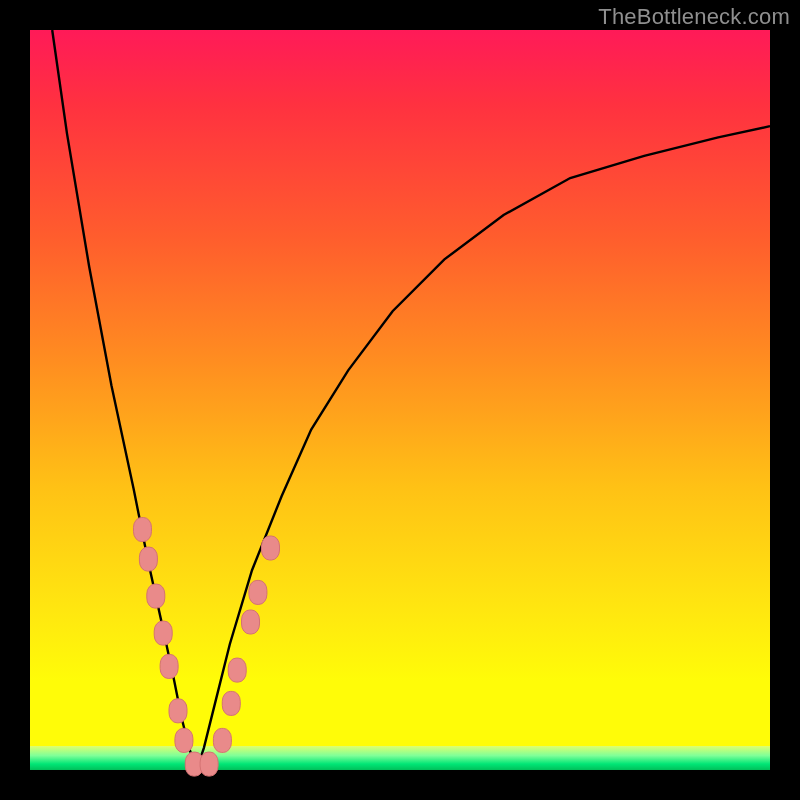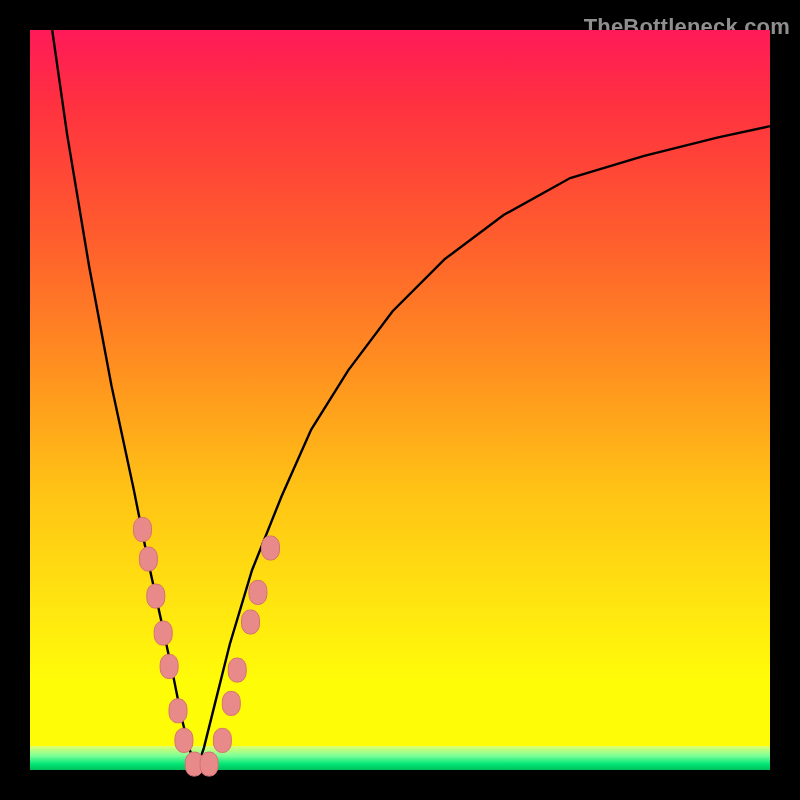--- a/index.html
+++ b/index.html
@@ -47,25 +47,25 @@
     background: linear-gradient(
       to bottom,
       rgba(220,255,120,0.9) 0%,
       rgba(120,255,160,0.95) 40%,
       #00e676 75%,
       #00c05a 100%
     );
   }
   .watermark {
     position: absolute;
-    top: 14px;
+    top: 4px;
     right: 10px;
     color: #8f8f8f;
     font-size: 22px;
-    font-weight: 700;
+    font-weight: 400;
     letter-spacing: 0.2px;
     user-select: none;
   }
   svg.curves {
     position: absolute;
     left: 0;
     top: 0;
     width: 740px;
     height: 740px;
     overflow: visible;

